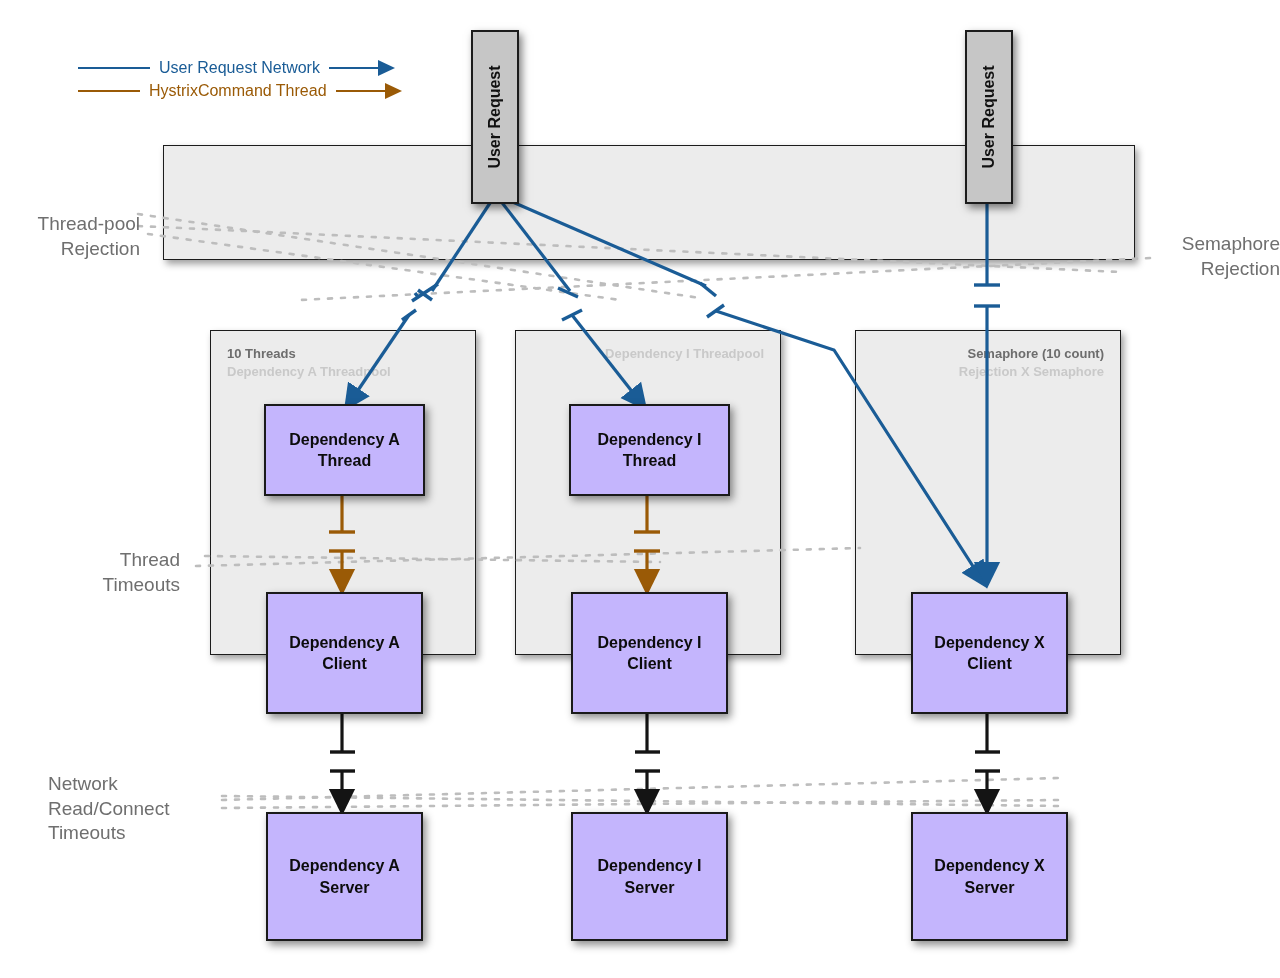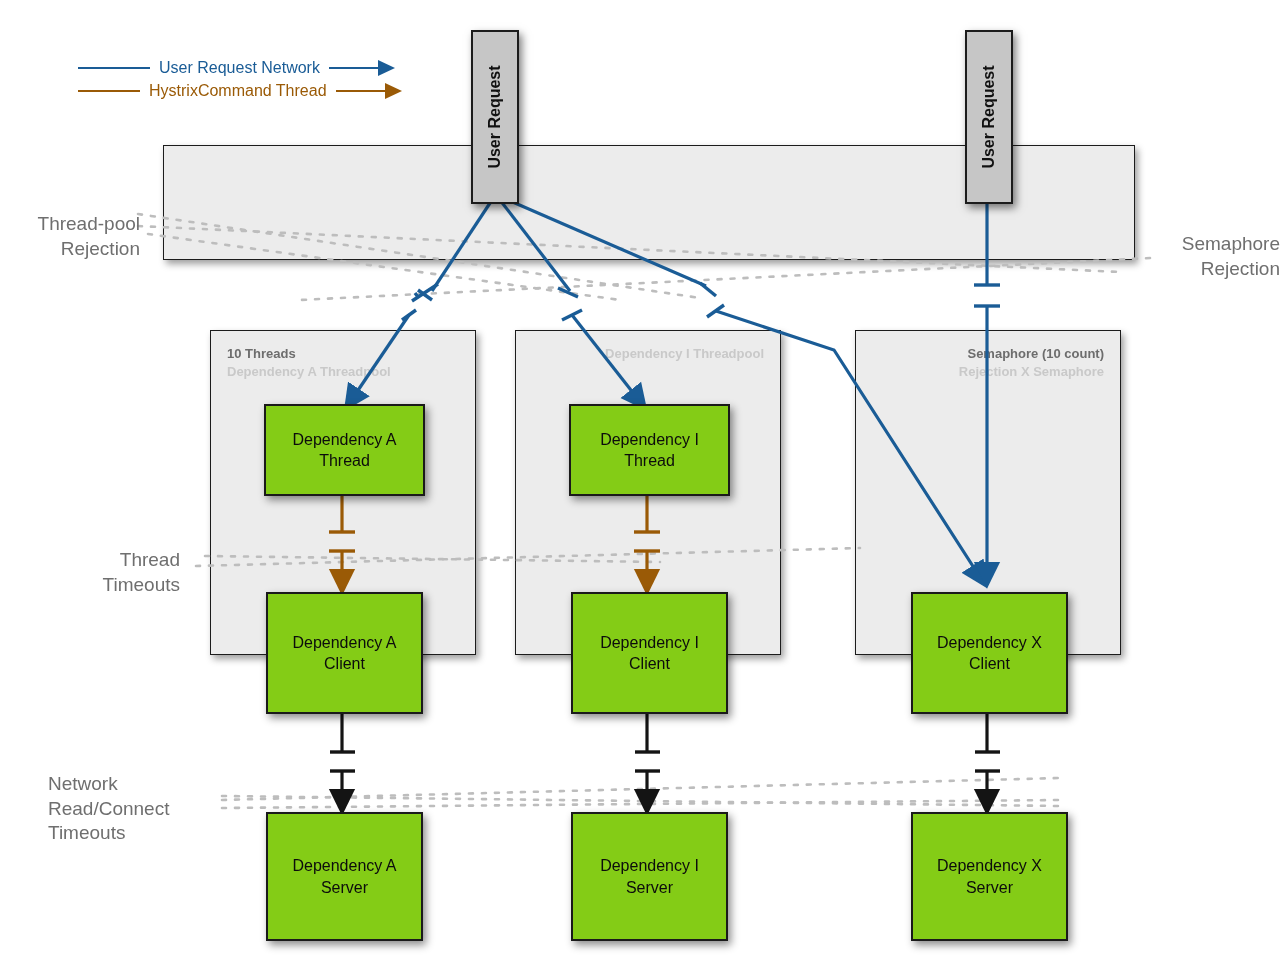--- a/index.html
+++ b/index.html
@@ -41,24 +41,24 @@
     box-shadow:3px 4px 7px rgba(0,0,0,.38);
     padding:14px 16px 0 16px;box-sizing:border-box;
   }
   .pool .p-title{font-size:13px;font-weight:bold;color:#6d6d6d;line-height:1.35;}
   .pool .p-sub{font-size:13px;font-weight:bold;color:#c9c9c9;line-height:1.35;}
   .pool.left-align{text-align:left;}
   .pool.right-align{text-align:right;}
 
   
   .node{
-    position:absolute;background:#84cc16;border:2px solid #1a1a1a;
+    position:absolute;background:#c4b5fd;border:2px solid #1a1a1a;
     box-shadow:3px 4px 8px rgba(0,0,0,.45);
     display:flex;align-items:center;justify-content:center;text-align:center;
-    font-size:16px;font-weight:normal;color:#0c0c0c;line-height:1.32;
+    font-size:16px;font-weight:bold;color:#0c0c0c;line-height:1.32;
   }
 
   
   .annot{position:absolute;font-size:19px;color:#6f6f6f;line-height:1.3;white-space:pre-line;}
   .annot.right-align{text-align:right;}
   .annot.left-align{text-align:right;}
   .annot.center-align{text-align:left;}
 </style>
 </head>
 <body>

